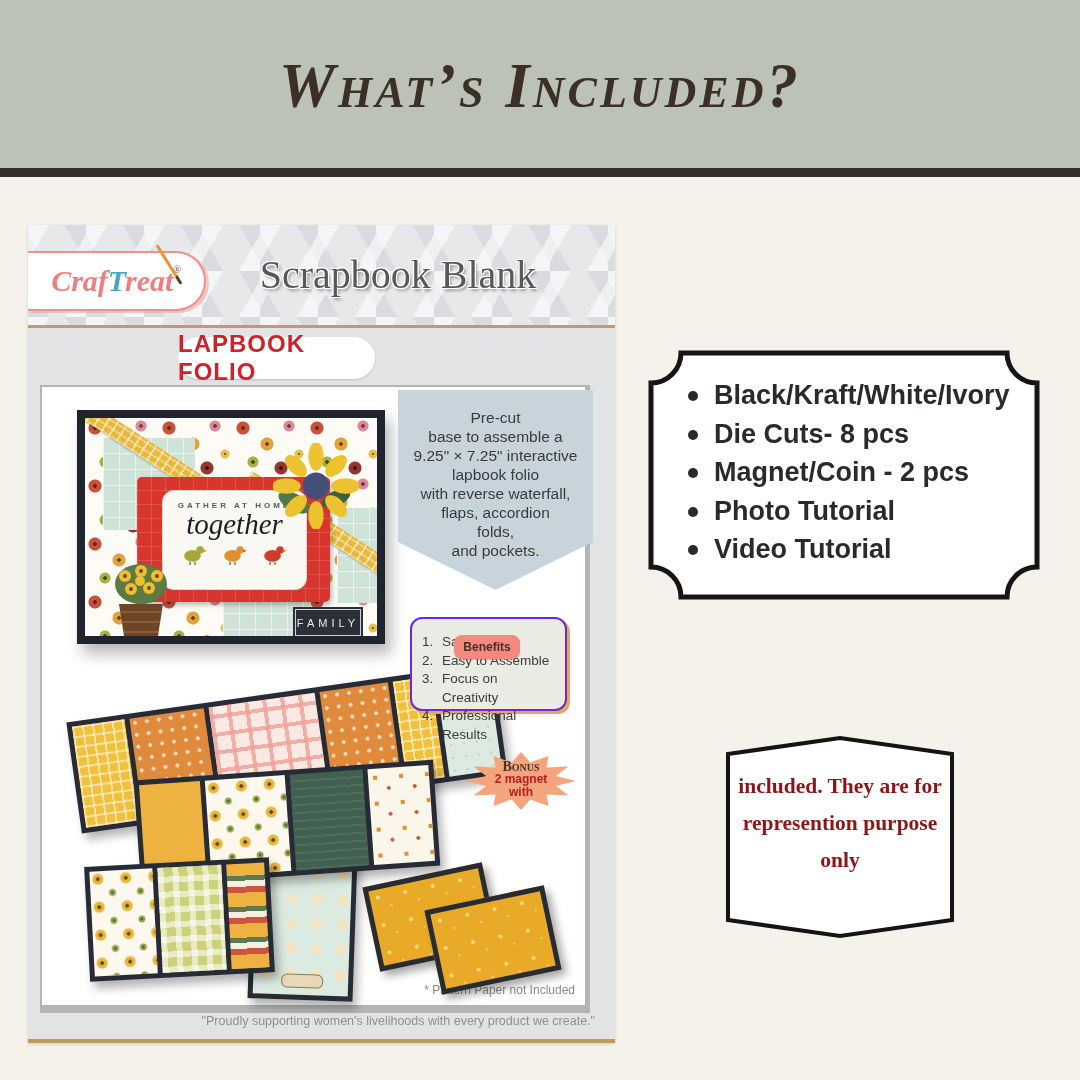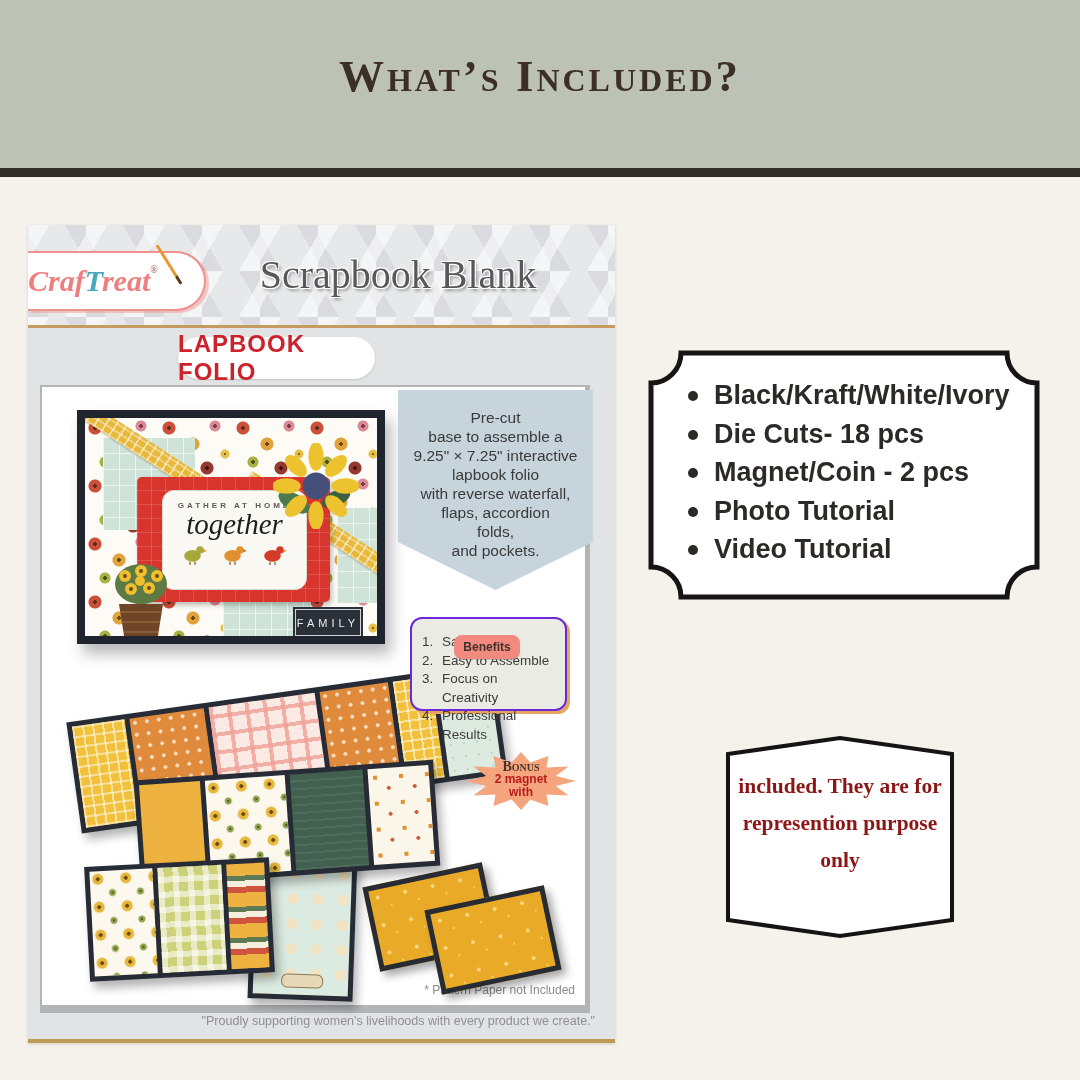--- a/index.html
+++ b/index.html
@@ -3,35 +3,35 @@
 <meta charset="utf-8">
 <style>
   html,body{margin:0;padding:0;}
   body{width:1080px;height:1080px;background:#f5f2eb;font-family:"Liberation Sans",sans-serif;position:relative;overflow:hidden;}
   .abs{position:absolute;}
 
   
   .band{left:0;top:0;width:1080px;height:168px;background:#bcc2b6;}
   .band-title{left:0;top:50px;width:1080px;text-align:center;
     font-family:"Liberation Serif",serif;font-variant:small-caps;font-weight:bold;
-    font-size:45px;letter-spacing:3px;color:#3c2f26;}
+    font-size:63px;letter-spacing:3px;color:#3c2f26;font-style:italic;}
   .band-strip{left:0;top:168px;width:1080px;height:9px;background:#33302b;}
 
   
   .pkg{left:28px;top:225px;width:587px;height:818px;background:#e2e3e5;box-shadow:0 1px 3px rgba(0,0,0,.15);}
   .pkg-header{left:0;top:0;width:587px;height:100px;background-color:#e7e8ea;
     background-image:linear-gradient(120deg, rgba(255,255,255,.55) 25%, transparent 25% 75%, rgba(255,255,255,.55) 75%),
                      linear-gradient(60deg, rgba(185,188,193,.28) 25%, transparent 25% 75%, rgba(185,188,193,.28) 75%);
     background-size:58px 46px;}
   .gold-top{left:0;top:100px;width:587px;height:3px;background:#c49c5f;}
   .gold-bottom{left:0;top:814px;width:587px;height:4px;background:#bd9b55;}
 
   .logo-pill{left:0;top:26px;width:176px;height:56px;background:#fff;
     border:2px solid #f0918d;border-left:none;border-radius:0 30px 30px 0;
-    display:flex;align-items:center;justify-content:flex-start;box-shadow:3px 2px 0 rgba(240,145,141,.45);}
+    display:flex;align-items:center;justify-content:center;box-shadow:3px 2px 0 rgba(240,145,141,.45);}
   .logo-text{font-family:"Liberation Serif",serif;font-style:italic;font-weight:bold;font-size:30px;color:#ee7f80;white-space:nowrap;}
   .logo-text .teal{color:#46a9bc;}
   .logo-reg{font-size:10px;vertical-align:top;color:#b06c6c;}
   .pencil{left:118px;top:38px;width:46px;height:3px;background:linear-gradient(90deg,#e8962e 0 80%,#5a3a1a 80%);transform:rotate(58deg);border-radius:2px;}
 
   .product-line{left:205px;top:26px;width:330px;text-align:center;
     font-family:"Liberation Serif",serif;font-size:40px;color:#58585a;
     text-shadow:-1px -1px 0 #fff,1px -1px 0 #fff,-1px 1px 0 #fff,1px 1px 0 #fff,2px 3px 3px rgba(0,0,0,.35);}
 
   .badge-pill{left:150px;top:112px;width:197px;height:42px;background:#fff;border-radius:22px;
@@ -319,21 +319,21 @@
   <div class="abs tagline">"Proudly supporting women's livelihoods with every product we create."</div>
   <div class="abs gold-bottom"></div>
 </div>
 
 <div class="abs frame">
   <svg width="392" height="250" viewBox="0 0 392 250">
     <path d="M 33 3 H 359 A 30 30 0 0 0 389 33 V 217 A 30 30 0 0 0 359 247 H 33 A 30 30 0 0 0 3 217 V 33 A 30 30 0 0 0 33 3 Z" fill="#ffffff" stroke="#171513" stroke-width="5"></path>
   </svg>
   <ul>
     <li>Black/Kraft/White/Ivory</li>
-      <li>Die Cuts- 18 pcs</li>
+      <li>Die Cuts- 8 pcs</li>
       <li>Magnet/Coin - 2 pcs</li>
       <li>Photo Tutorial</li>
       <li>Video Tutorial</li>
   </ul>
 </div>
 
 <div class="abs note">
   <svg width="230" height="206" viewBox="0 0 230 206">
     <polygon points="3,20 115,4 227,20 227,186 115,202 3,186" fill="#ffffff" stroke="#141414" stroke-width="4"></polygon>
   </svg>

